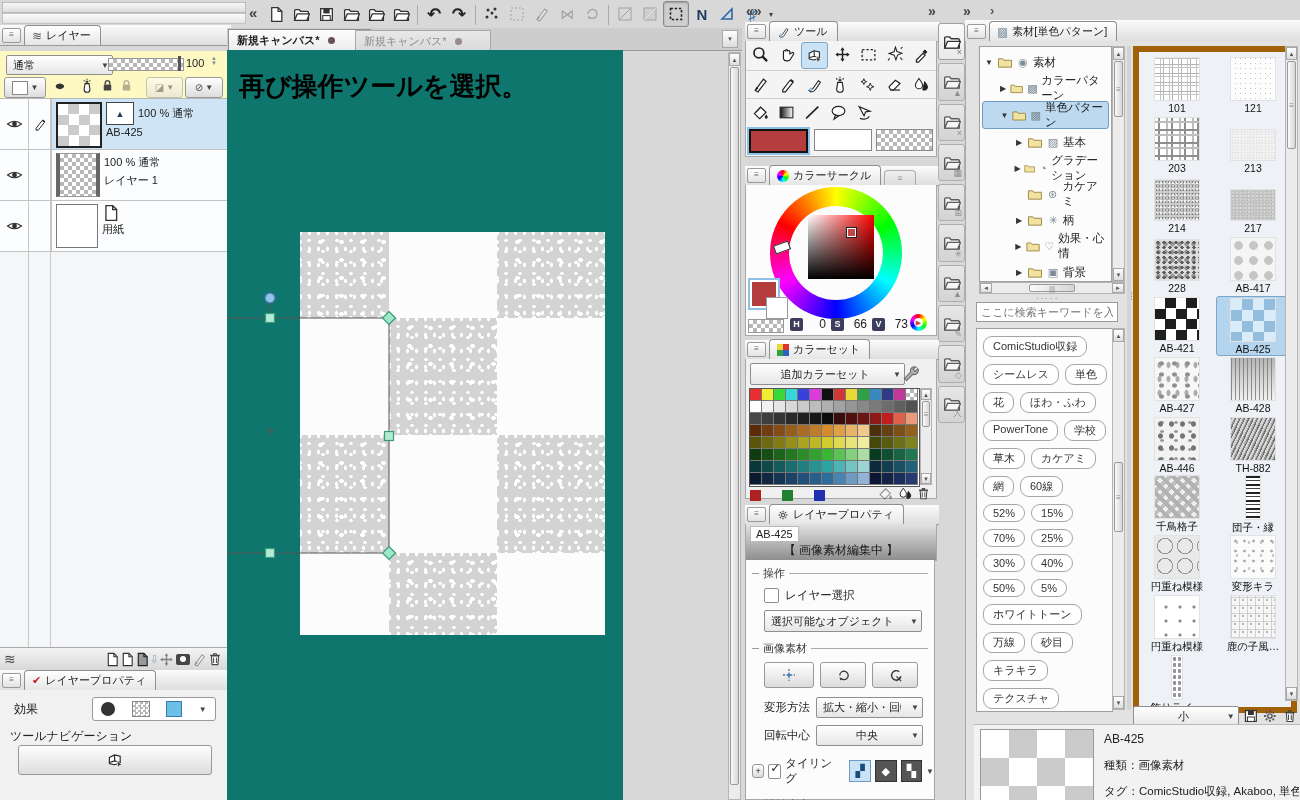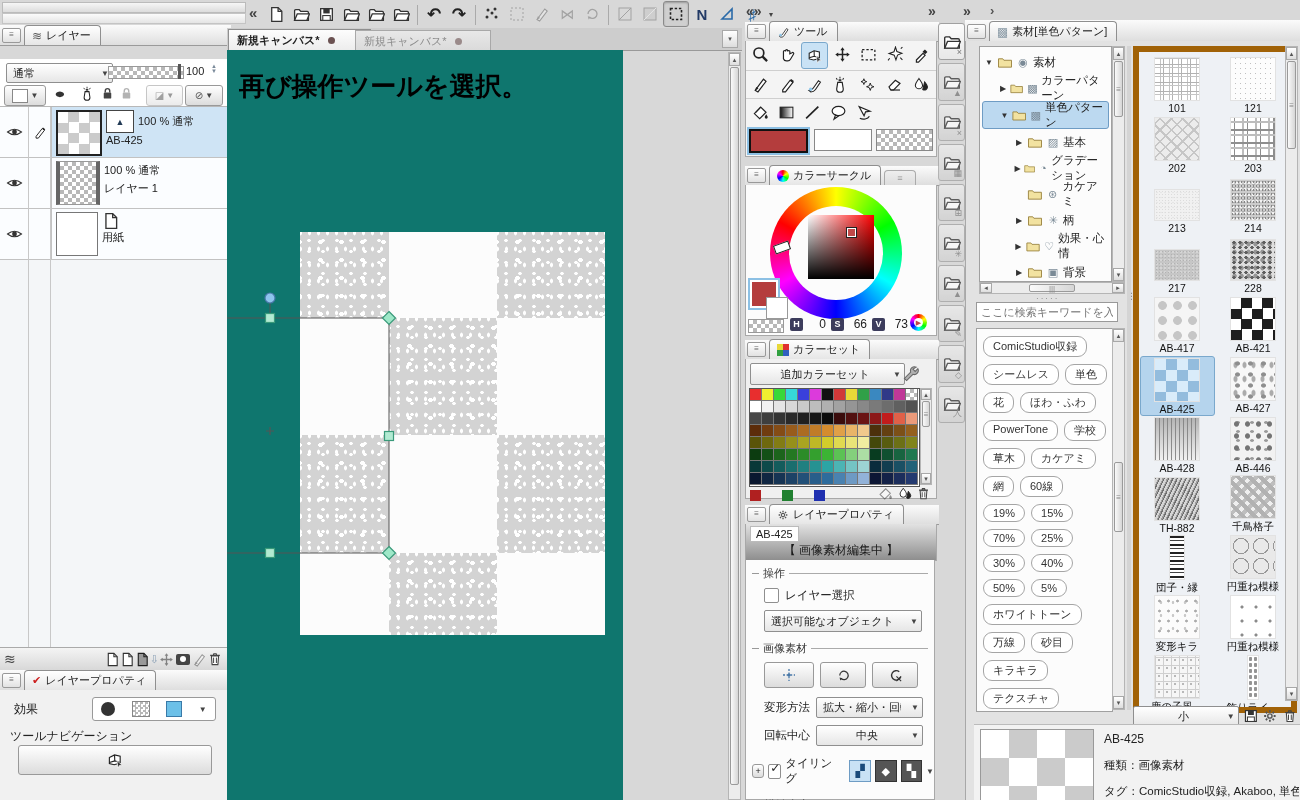--- a/index.html
+++ b/index.html
@@ -212,21 +212,21 @@
   <div class="abs" style="left:2px;top:2px;width:242px;height:9px;background:linear-gradient(#f6f6f6,#dcdcdc);border:1px solid #bbb"></div>
   <div class="abs" style="left:2px;top:13px;width:242px;height:9px;background:linear-gradient(#fbfbfb,#e4e4e4);border:1px solid #c4c4c4"></div>
 
   <div class="phead" style="left:0;top:25px;width:227px;height:20px">
     <div class="pmenu">≡</div>
     <div class="ptab">
         <span style="color:#555;font-size:12px">≋</span>
         <span>レイヤー</span>
       </div>
   </div>
-  <div class="abs" style="left:0;top:59px;width:227px;height:602px;background:#ffffff;border-right:1px solid #a8a8a8">
+  <div class="abs" style="left:0;top:51px;width:227px;height:602px;background:#fef9c3;border-right:1px solid #a8a8a8">
 
     <div class="ddl abs" style="left:6px;top:4px;width:96px;height:18px">
         <span>通常</span>
         <span class="arr">▼</span>
       </div>
     <div class="abs checker" style="left:108px;top:7px;width:74px;height:11px;border:1px solid #999"></div>
     <div class="abs" style="left:178px;top:5px;width:3px;height:15px;background:#555"></div>
     <div class="abs" style="left:186px;top:6px;font-size:11px">100</div>
     <div class="spin abs" style="left:211px;top:5px">
         <span>▲</span>
@@ -950,21 +950,21 @@
           <span class="tag">シームレス</span>
           <span class="tag">単色</span>
           <span class="tag">花</span>
           <span class="tag">ほわ・ふわ</span>
           <span class="tag">PowerTone</span>
           <span class="tag">学校</span>
           <span class="tag">草木</span>
           <span class="tag">カケアミ</span>
           <span class="tag">網</span>
           <span class="tag">60線</span>
-          <span class="tag">19%</span>
+          <span class="tag">52%</span>
           <span class="tag">15%</span>
           <span class="tag">70%</span>
           <span class="tag">25%</span>
           <span class="tag">30%</span>
           <span class="tag">40%</span>
           <span class="tag">50%</span>
           <span class="tag">5%</span>
           <span class="tag">ホワイトトーン</span>
           <span class="tag">万線</span>
           <span class="tag">砂目</span>
@@ -985,24 +985,20 @@
       <div class="thgrid" style="padding-top:4px">
           <div class="thcell">
             <div class="pat plaid"></div>
             <div class="thlab">101</div>
           </div>
           <div class="thcell">
             <div class="pat fine-dots"></div>
             <div class="thlab">121</div>
           </div>
           <div class="thcell">
-            <div class="pat argyle"></div>
-            <div class="thlab">202</div>
-          </div>
-          <div class="thcell">
             <div class="pat plaid-bold"></div>
             <div class="thlab">203</div>
           </div>
           <div class="thcell">
             <div class="pat noise-light"></div>
             <div class="thlab">213</div>
           </div>
           <div class="thcell">
             <div class="pat noise-dense"></div>
             <div class="thlab">214</div>

